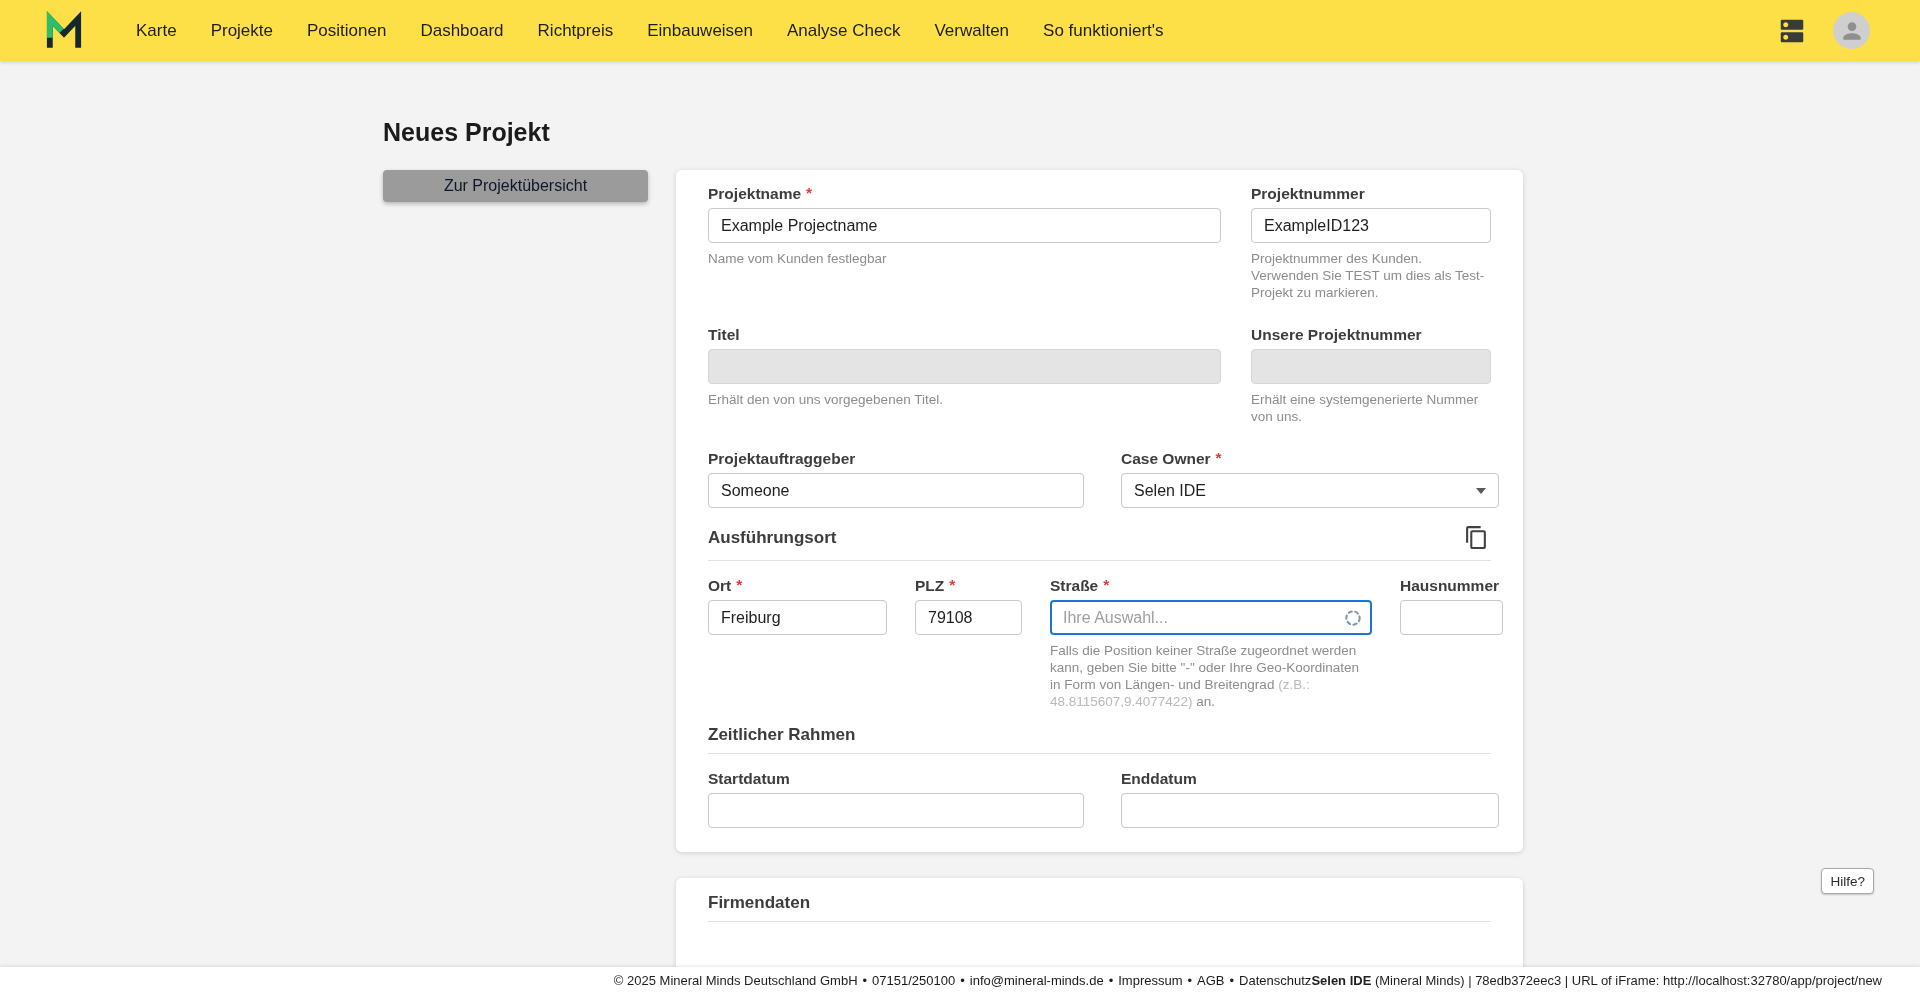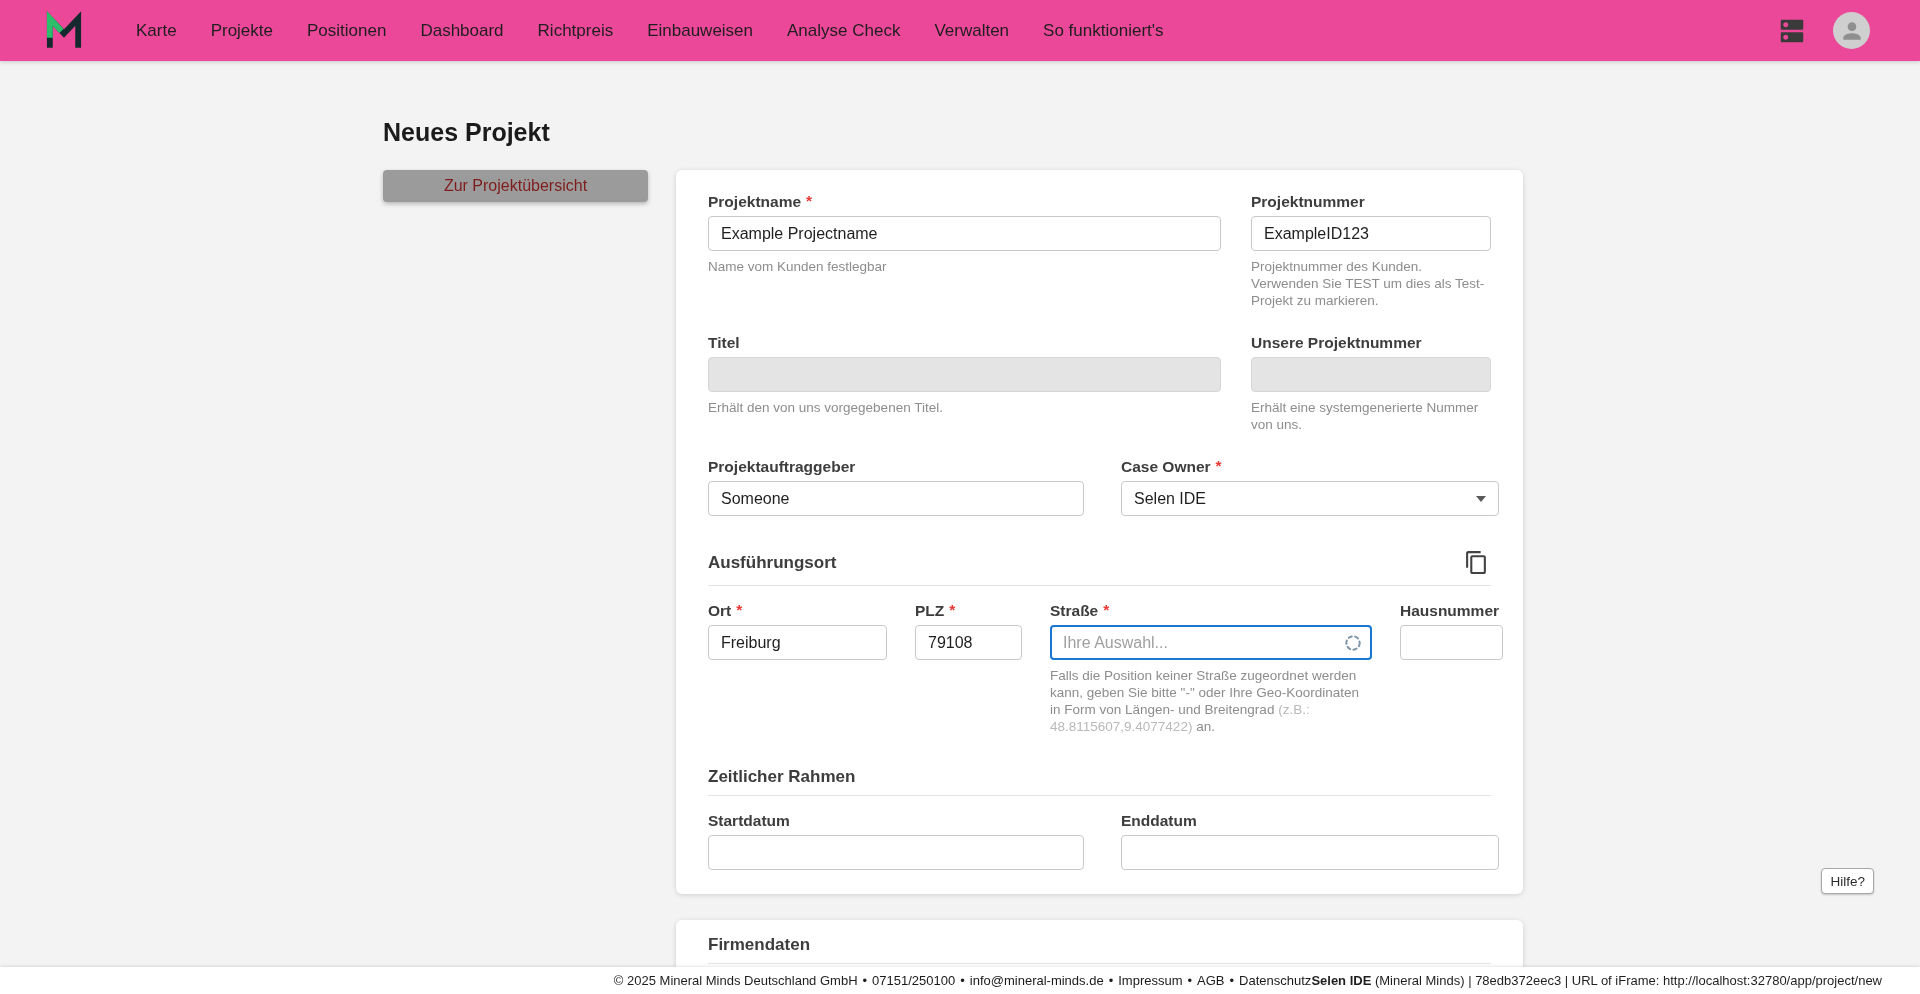--- a/index.html
+++ b/index.html
@@ -7,21 +7,21 @@
   body {
     width:1920px; height:994px;
     background:#f3f3f4;
     font-family:"Liberation Sans", sans-serif;
     position:relative; overflow:hidden;
     color:#1f1f1f;
   }
 
   
   .navbar {
-    height:61px; background:#ec4899;
+    height:61px; background:#fde047;
     display:flex; align-items:center;
     padding:0 50px 0 44px;
     box-shadow:0 1px 4px rgba(0,0,0,.18);
     position:relative; z-index:5;
   }
   .logo { width:40px; height:40px; margin-right:52px; cursor:pointer; flex:none; }
   .nav-links { display:flex; gap:34px; align-items:center; }
   .nav-link { font-size:17px; color:#1e1e1e; cursor:pointer; text-decoration:none; white-space:nowrap; }
   .nav-right { margin-left:auto; display:flex; align-items:center; gap:24px; }
   .icon-btn { background:none; border:none; padding:2px; cursor:pointer; display:flex; align-items:center; }
@@ -31,37 +31,37 @@
     cursor:pointer; overflow:hidden;
   }
 
   
   .main { margin:0 0 0 383px; width:1140px; }
   .page-title { font-size:25px; font-weight:700; color:#1b1b1b; margin:57px 0 23px 0; }
   .content-row { display:flex; gap:28px; align-items:flex-start; }
   .left-col { width:265px; flex:none; }
   .btn-overview {
     width:265px; height:32px;
-    background:#9b9b9b; color:#7f1d1d;
+    background:#9b9b9b; color:#0f172a;
     border:none; border-radius:4px;
     font-size:16px; font-family:inherit;
     box-shadow:0 2px 4px rgba(0,0,0,.25);
     cursor:pointer;
   }
 
   
   .card {
     width:847px; background:#fff; border-radius:6px;
     box-shadow:0 1px 5px rgba(0,0,0,.15);
     padding:15px 32px 24px;
   }
   .card2 { margin-top:26px; height:120px; overflow:hidden; padding-top:15px; }
 
   
-  .grid { display:grid;margin-top:8px; }
+  .grid { display:grid; }
   .g-2a { grid-template-columns:513px 240px; column-gap:30px; }
   .g-2b { grid-template-columns:376px 378px; column-gap:37px; }
   .g-4  { grid-template-columns:179px 107px 322px 103px; column-gap:28px; }
   .row { margin-bottom:25px; }
 
   .field-label {
     font-size:15.5px; font-weight:700; color:#3d3d3d;
     margin-bottom:5px; display:flex; gap:5px; align-items:flex-start; line-height:18px;
   }
   .req { color:#e53935; font-weight:700; position:relative; top:-1px; }
@@ -86,21 +86,21 @@
     padding:0 12px; font-size:16px; color:#1f1f1f; cursor:pointer;
   }
   .caret-down {
     width:0; height:0;
     border-left:5px solid transparent; border-right:5px solid transparent;
     border-top:6px solid #5a5a5a;
   }
 
   .section-head {
     display:flex; align-items:center; justify-content:space-between;
-    margin-top:32px; padding-bottom:8px; margin-bottom:16px;
+    margin-top:15px; padding-bottom:8px; margin-bottom:16px;
     border-bottom:1px solid #e2e2e2; min-height:20px;
   }
   .section-head.mt0 { margin-top:0; }
   .section-title { font-size:17px; font-weight:700; color:#3d3d3d; }
 
   .strasse-wrap { position:relative; }
   .spinner { position:absolute; right:9px; top:50%; transform:translateY(-50%); display:flex; }
   .strasse-helper { grid-column:3 / 4; }
 
   

